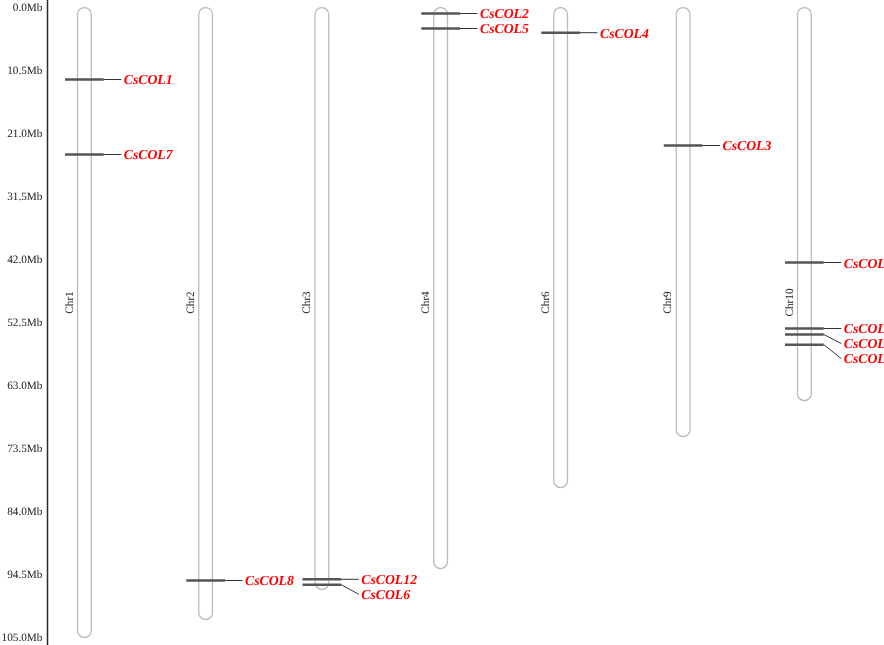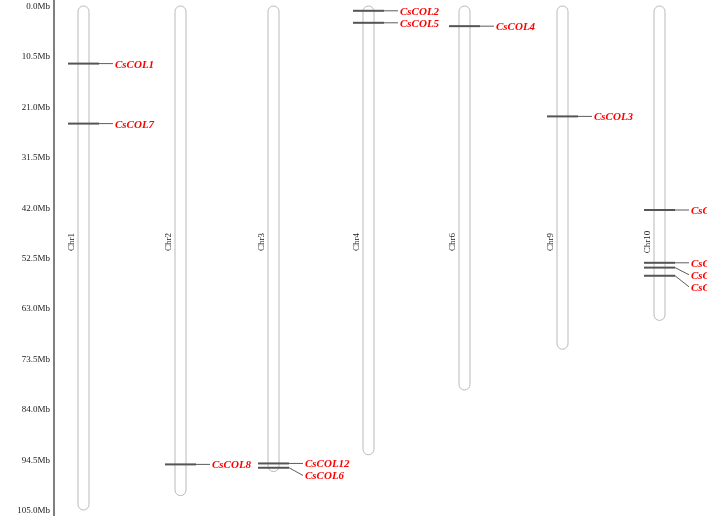--- a/index.html
+++ b/index.html
@@ -1,18 +1,18 @@
 <!DOCTYPE html>
 <html><head>
 <meta charset="utf-8">
 <style>
   html,body{margin:0;padding:0;background:#ffffff;}
   body{width:707px;height:516px;position:relative;overflow:hidden;
        font-family:"Liberation Serif",serif;}
-  #figure{position:absolute;left:16px;top:0;width:603px;height:516px;}
+  #figure{position:absolute;left:0;top:0;width:603px;height:516px;}
   svg{display:block;}
   .axis-label{font-family:"Liberation Serif",serif;font-size:9px;fill:#1a1a1a;}
   .chr-label{font-family:"Liberation Serif",serif;font-size:9px;fill:#1a1a1a;}
   .gene-label{font-family:"Liberation Serif",serif;font-size:11px;
               font-style:italic;font-weight:bold;fill:#ff0000;}
   .chr-body{fill:#ffffff;stroke:#b9b9b9;stroke-width:1;}
   .marker-band{stroke:#555555;stroke-width:2;}
   .leader{stroke:#333333;stroke-width:0.8;fill:none;}
   .axis-line{stroke:#2b2b2b;stroke-width:1.2;}
 </style>

